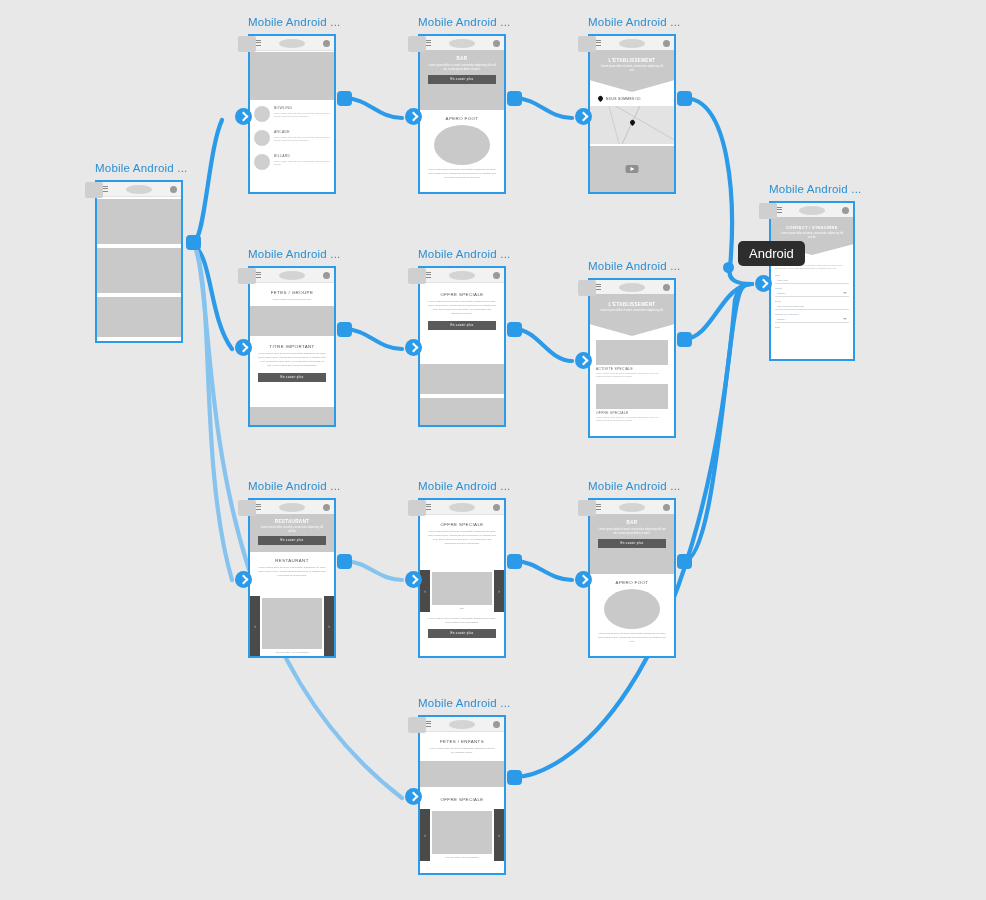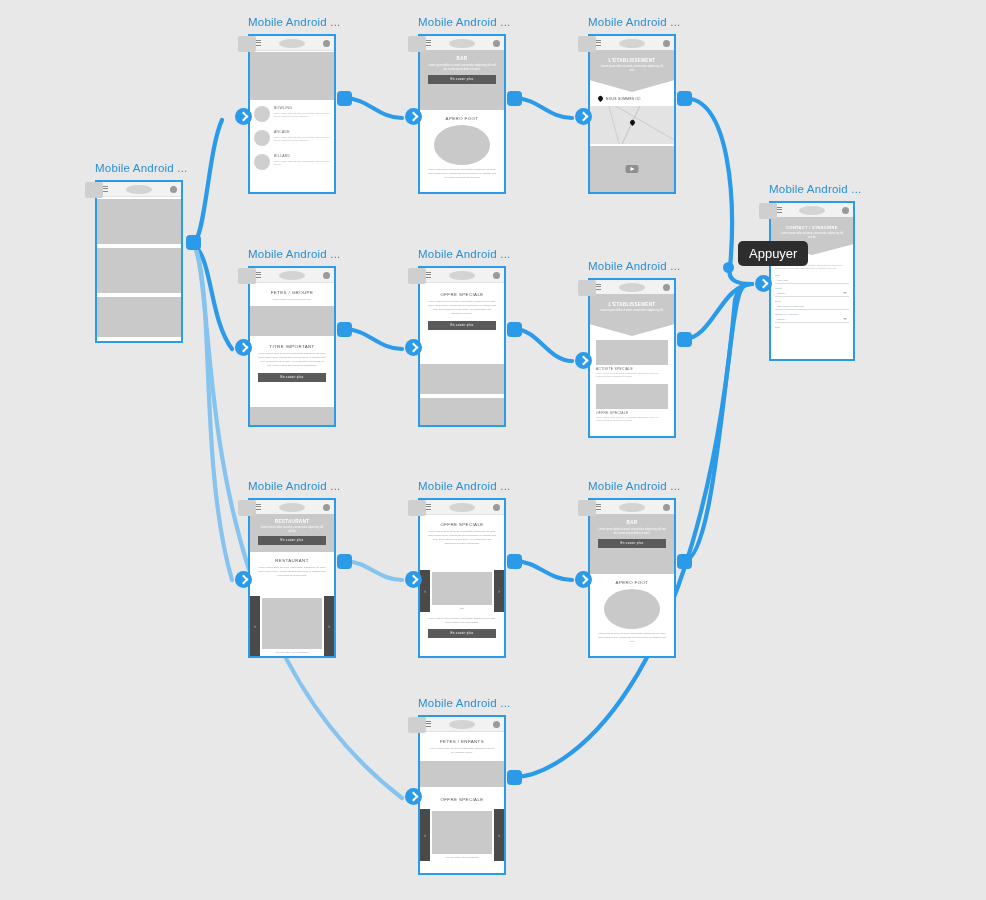--- a/index.html
+++ b/index.html
@@ -512,15 +512,15 @@
 
           <div class="form-lab">Date</div>
         </div>
       </div>
     </div>
     <div class="phone-tab"></div>
   </div>
   <div class="dot" style="left:723px;top:262px;"></div>
   <div class="arrow" style="left:755px;top:275px;"></div>
 
-  <div class="tooltip" style="left:738px;top:241px;">Appuyer</div>
+  <div class="tooltip" style="left:738px;top:241px;">Android</div>
 
 </div>
 
 </body></html>

